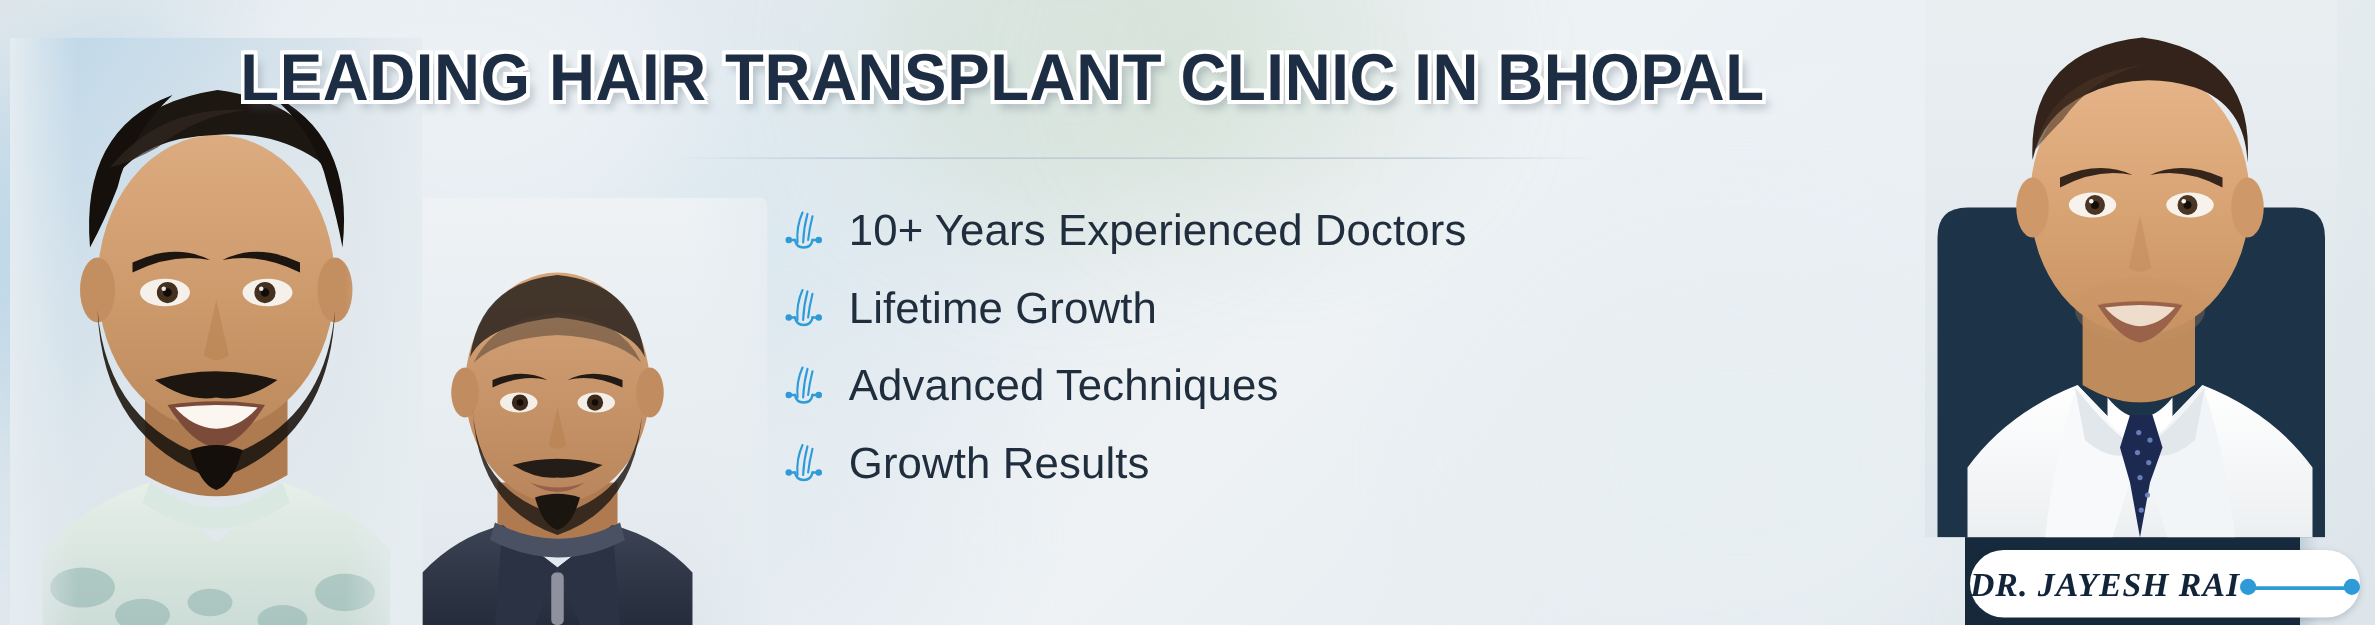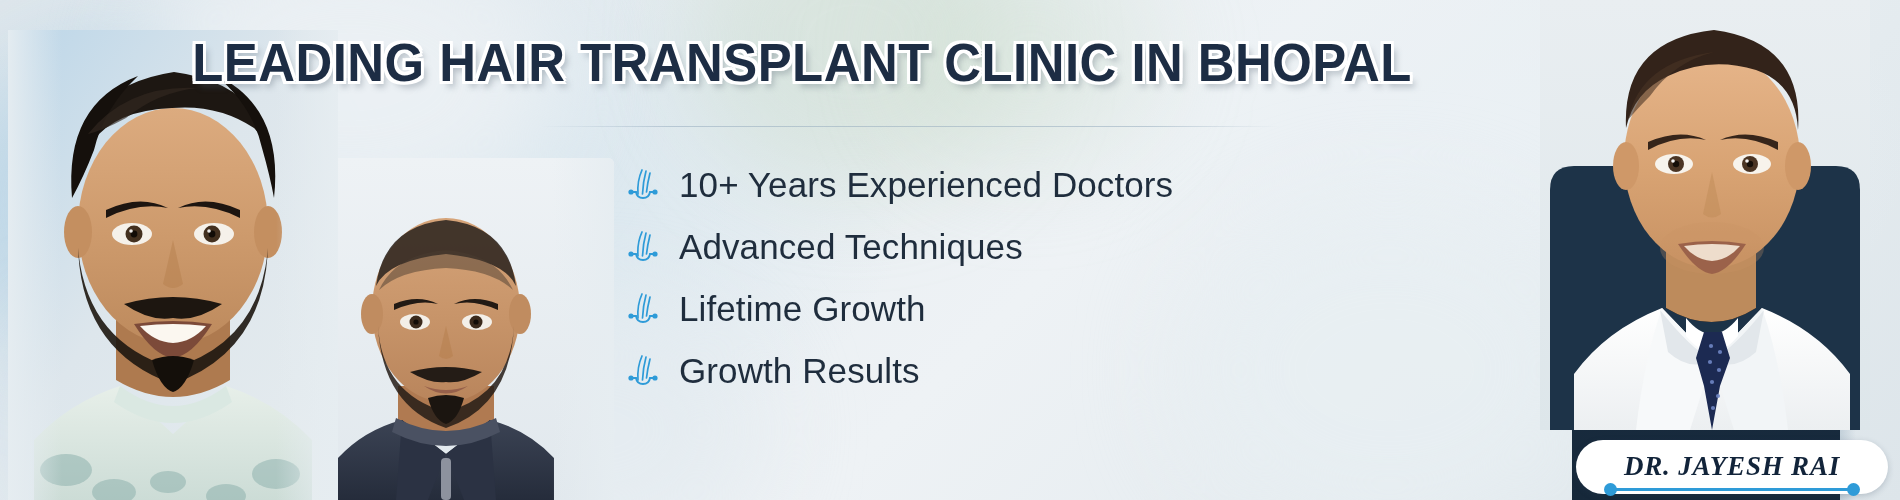--- a/index.html
+++ b/index.html
@@ -86,21 +86,21 @@
     position:absolute;left:1572px;top:140px;width:268px;height:360px;
     background:linear-gradient(180deg,#1d3348 0%,#16283a 100%);
     border-radius:22px 22px 0 0;
     overflow:hidden;
   }
   .doctor-photo{position:absolute;left:1540px;top:0px;width:330px;height:430px;overflow:hidden;}
   .name-badge{
     position:absolute;left:1576px;top:440px;width:312px;height:54px;
     background:#ffffff;border-radius:27px;
     box-shadow:0 2px 6px rgba(40,60,80,.22);
-    display:flex;flex-direction:column;align-items:center;justify-content:flex-end;
+    display:flex;flex-direction:row;align-items:center;justify-content:flex-start;
     padding-top:2px;box-sizing:border-box;
   }
   .name-badge .dr-name{
     font-family:"Liberation Serif",serif;
     font-style:italic;font-weight:bold;
     font-size:27px;line-height:29px;letter-spacing:.8px;
     color:#12243a;white-space:nowrap;
   }
   .badge-rule{
     position:relative;width:256px;height:10px;margin-top:3px;
@@ -290,39 +290,39 @@
             <path d="M20 4 Q17 15 16.5 27"></path>
             <path d="M24 6 Q21.5 16 20.5 25"></path>
           </g>
           <path d="M10 25 Q11 31 17 31 Q23 31 24 25" fill="none" stroke="#2e9bd8" stroke-width="1.9" stroke-linecap="round"></path>
           <path d="M6 25 L10 25" stroke="#2e9bd8" stroke-width="1.9" stroke-linecap="round"></path>
           <path d="M24 25 L28 25" stroke="#2e9bd8" stroke-width="1.9" stroke-linecap="round"></path>
           <circle cx="5" cy="25" r="2.6" fill="#2e9bd8"></circle>
           <circle cx="29" cy="25" r="2.6" fill="#2e9bd8"></circle>
         </svg>
       </span>
-      <span class="f-label">Advanced Techniques</span>
+      <span class="f-label">Lifetime Growth</span>
     </div>
 
     <div class="feature">
       <span class="f-icon">
         <svg width="34" height="36" viewBox="0 0 34 36" xmlns="http://www.w3.org/2000/svg">
           <g fill="none" stroke="#2e9bd8" stroke-width="1.7" stroke-linecap="round">
             <path d="M16 3 Q11 14 12 27"></path>
             <path d="M20 4 Q17 15 16.5 27"></path>
             <path d="M24 6 Q21.5 16 20.5 25"></path>
           </g>
           <path d="M10 25 Q11 31 17 31 Q23 31 24 25" fill="none" stroke="#2e9bd8" stroke-width="1.9" stroke-linecap="round"></path>
           <path d="M6 25 L10 25" stroke="#2e9bd8" stroke-width="1.9" stroke-linecap="round"></path>
           <path d="M24 25 L28 25" stroke="#2e9bd8" stroke-width="1.9" stroke-linecap="round"></path>
           <circle cx="5" cy="25" r="2.6" fill="#2e9bd8"></circle>
           <circle cx="29" cy="25" r="2.6" fill="#2e9bd8"></circle>
         </svg>
       </span>
-      <span class="f-label">Lifetime Growth</span>
+      <span class="f-label">Advanced Techniques</span>
     </div>
 
     <div class="feature">
       <span class="f-icon">
         <svg width="34" height="36" viewBox="0 0 34 36" xmlns="http://www.w3.org/2000/svg">
           <g fill="none" stroke="#2e9bd8" stroke-width="1.7" stroke-linecap="round">
             <path d="M16 3 Q11 14 12 27"></path>
             <path d="M20 4 Q17 15 16.5 27"></path>
             <path d="M24 6 Q21.5 16 20.5 25"></path>
           </g>

